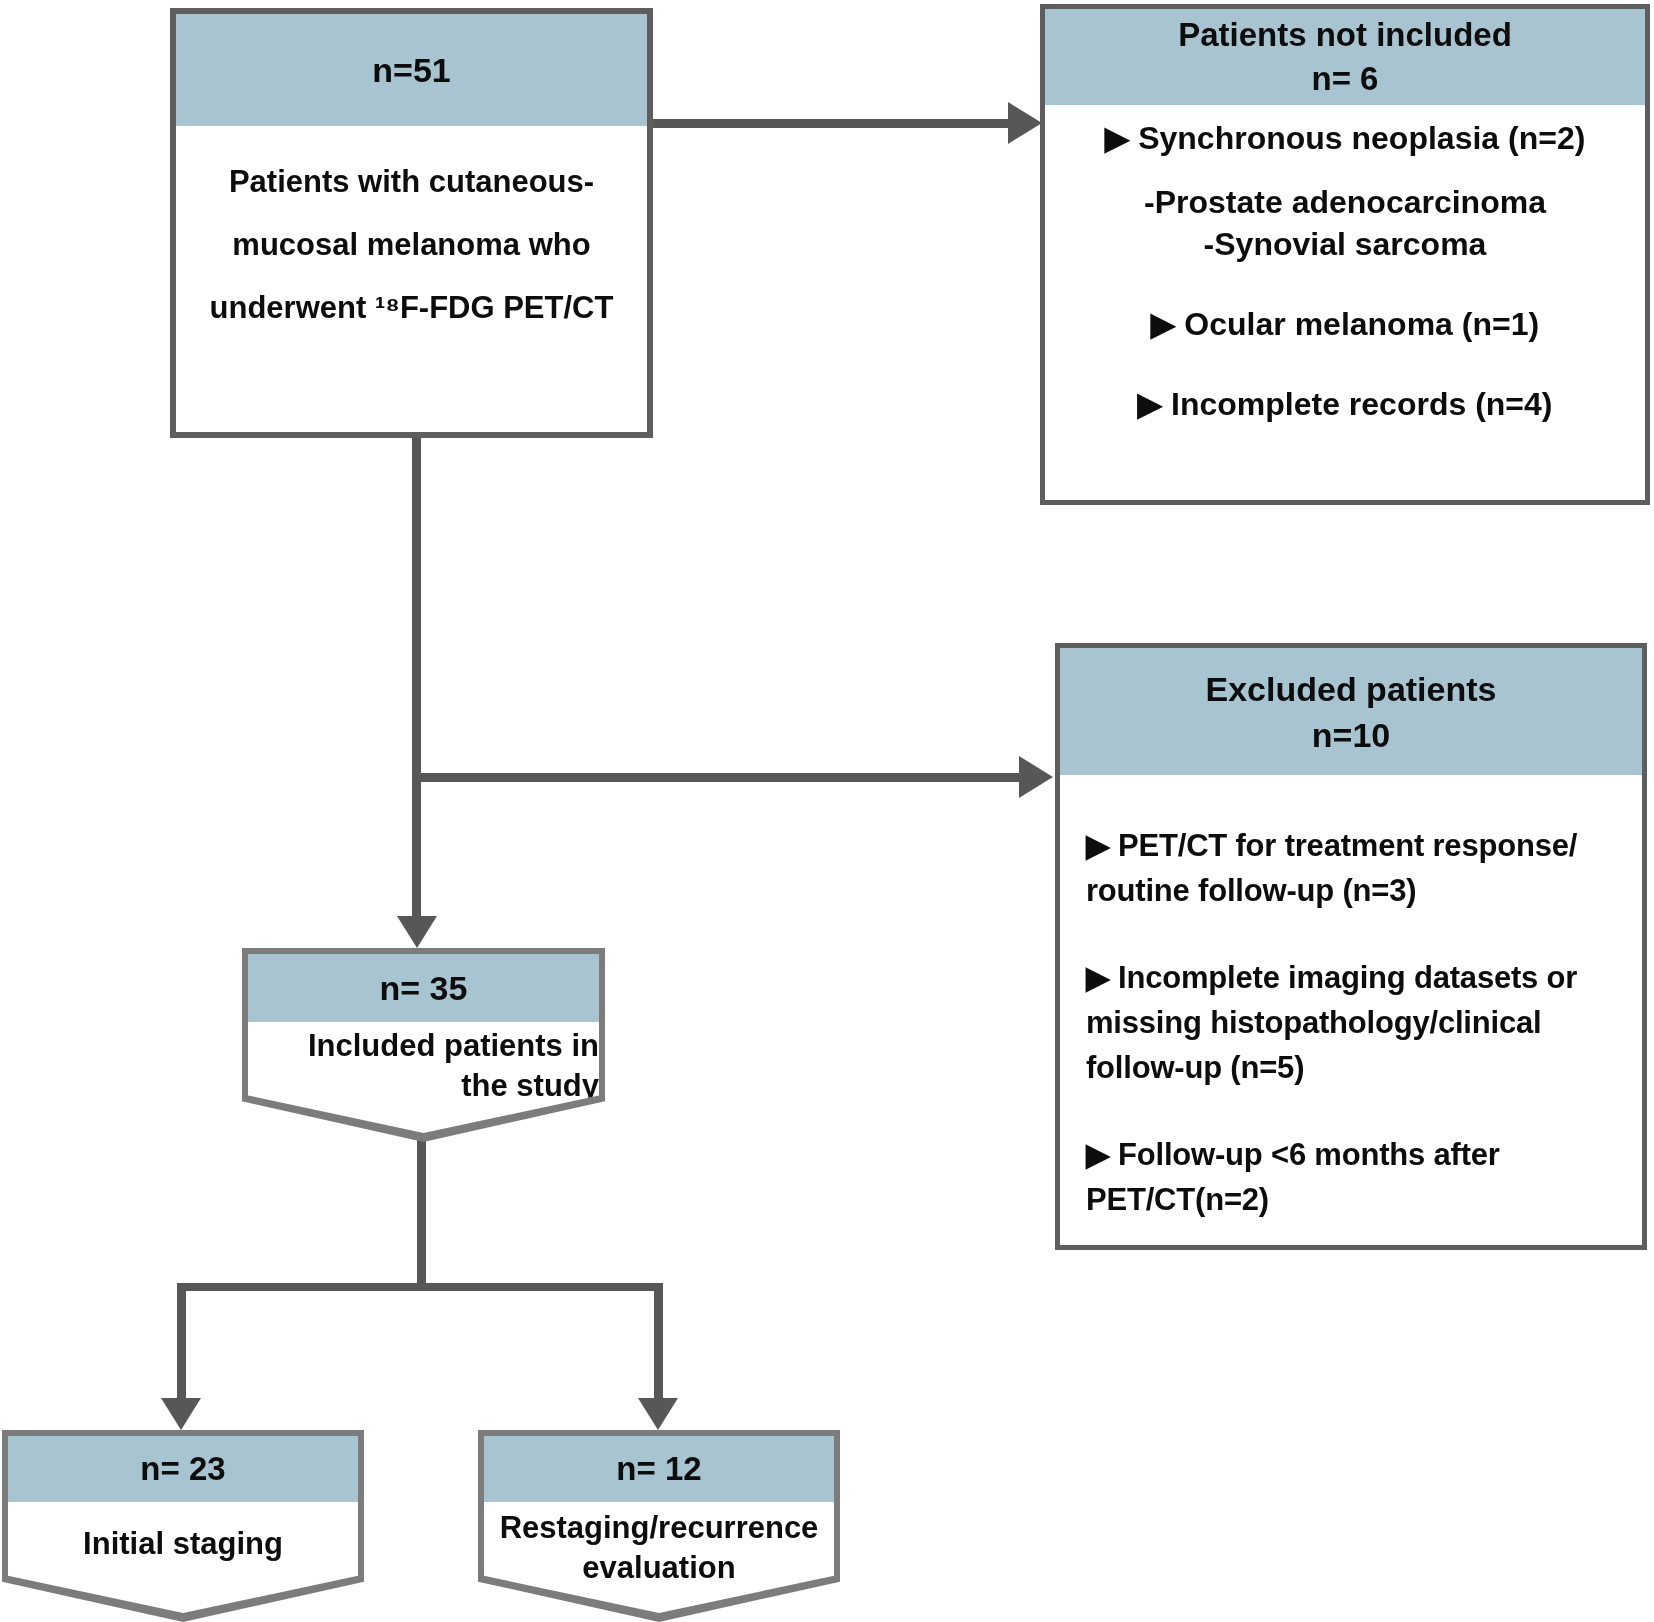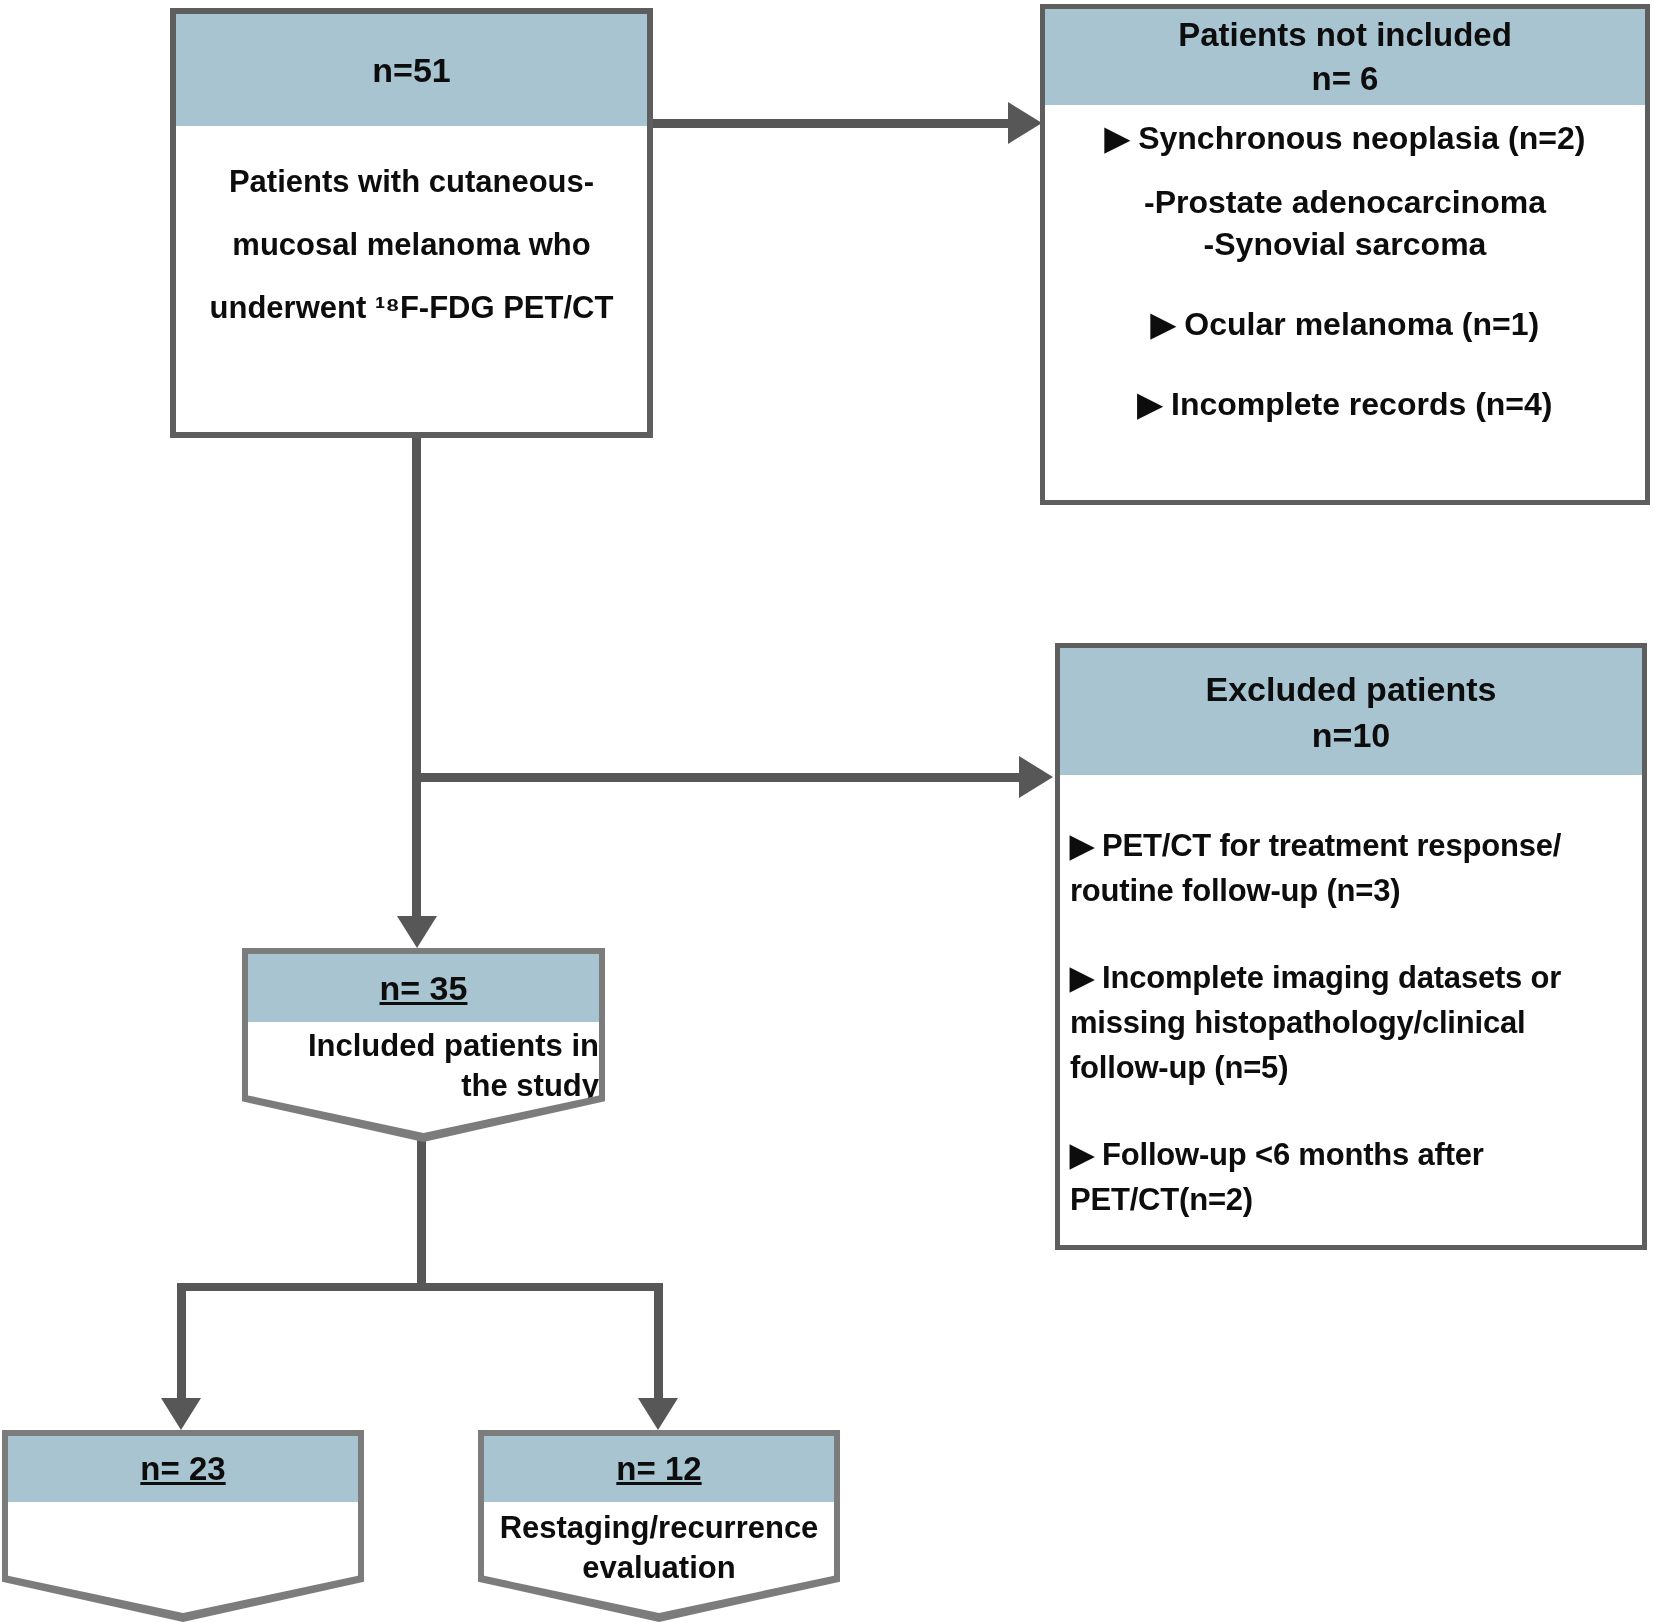--- a/index.html
+++ b/index.html
@@ -21,29 +21,29 @@
   
   #not-included{left:1040px;top:4px;width:610px;height:501px;}
   #not-included .hdr{height:96px;font-size:33px;line-height:44px;}
   #not-included .body{padding-top:12px;font-size:32px;}
   .ni-line{text-align:center;line-height:42px;white-space:pre-line;}
   .ni-gap-sm{margin-top:22px;}
   .ni-gap-lg{margin-top:38px;}
   
   #excluded{left:1055px;top:643px;width:592px;height:607px;}
   #excluded .hdr{height:127px;font-size:34px;line-height:46px;}
-  #excluded .body{padding:48px 24px 0 10px;font-size:31px;}
+  #excluded .body{padding:48px 24px 0 26px;font-size:31px;}
   .ex-item{white-space:pre-line;line-height:45px;margin-bottom:42px;letter-spacing:-0.2px;}
   
   .pent{position:absolute;}
   .pent .p-outer{position:absolute;left:0;top:0;right:0;bottom:0;background:#7c7c7c;
        clip-path:polygon(0 0,100% 0,100% 79%,50% 100%,0 79%);}
   .pent .p-inner{position:absolute;left:6px;top:6px;right:6px;bottom:9px;background:#ffffff;
        clip-path:polygon(0 0,100% 0,100% 79%,50% 100%,0 79%);}
-  .pent .hdr{position:absolute;left:0;top:0;right:0;text-decoration:underline;}
+  .pent .hdr{position:absolute;left:0;top:0;right:0;}
   #included{left:242px;top:948px;width:363px;height:194px;}
   #included .hdr{height:68px;font-size:34px;}
   #included .label{position:absolute;left:0;right:0;top:72px;text-align:right;
        font-size:31px;line-height:40px;white-space:pre-line;padding-left:44px;}
   #initial-staging{left:2px;top:1430px;width:362px;height:192px;}
   #restaging{left:478px;top:1430px;width:362px;height:192px;}
   #initial-staging .hdr,#restaging .hdr{height:66px;font-size:33px;}
   #initial-staging .label{position:absolute;left:0;right:0;top:88px;text-align:center;
        font-size:31px;line-height:40px;white-space:pre-line;}
   #restaging .label{position:absolute;left:0;right:0;top:72px;text-align:center;
@@ -117,20 +117,21 @@
     <div class="hdr">n= 35</div>
     <div class="label">Included patients in
 the study</div>
   </div>
 </div>
 
 <div class="pent" id="initial-staging">
   <div class="p-outer"></div>
   <div class="p-inner">
     <div class="hdr">n= 23</div>
+    <div class="label">Initial staging</div>
   </div>
 </div>
 
 <div class="pent" id="restaging">
   <div class="p-outer"></div>
   <div class="p-inner">
     <div class="hdr">n= 12</div>
     <div class="label">Restaging/recurrence
 evaluation</div>
   </div>

